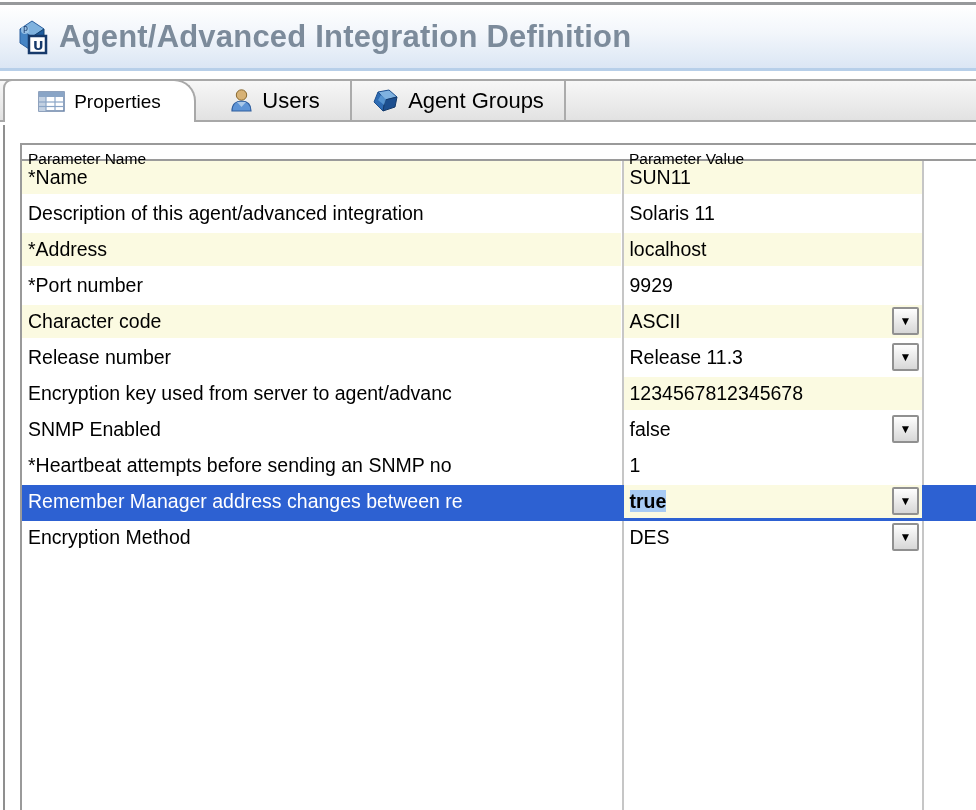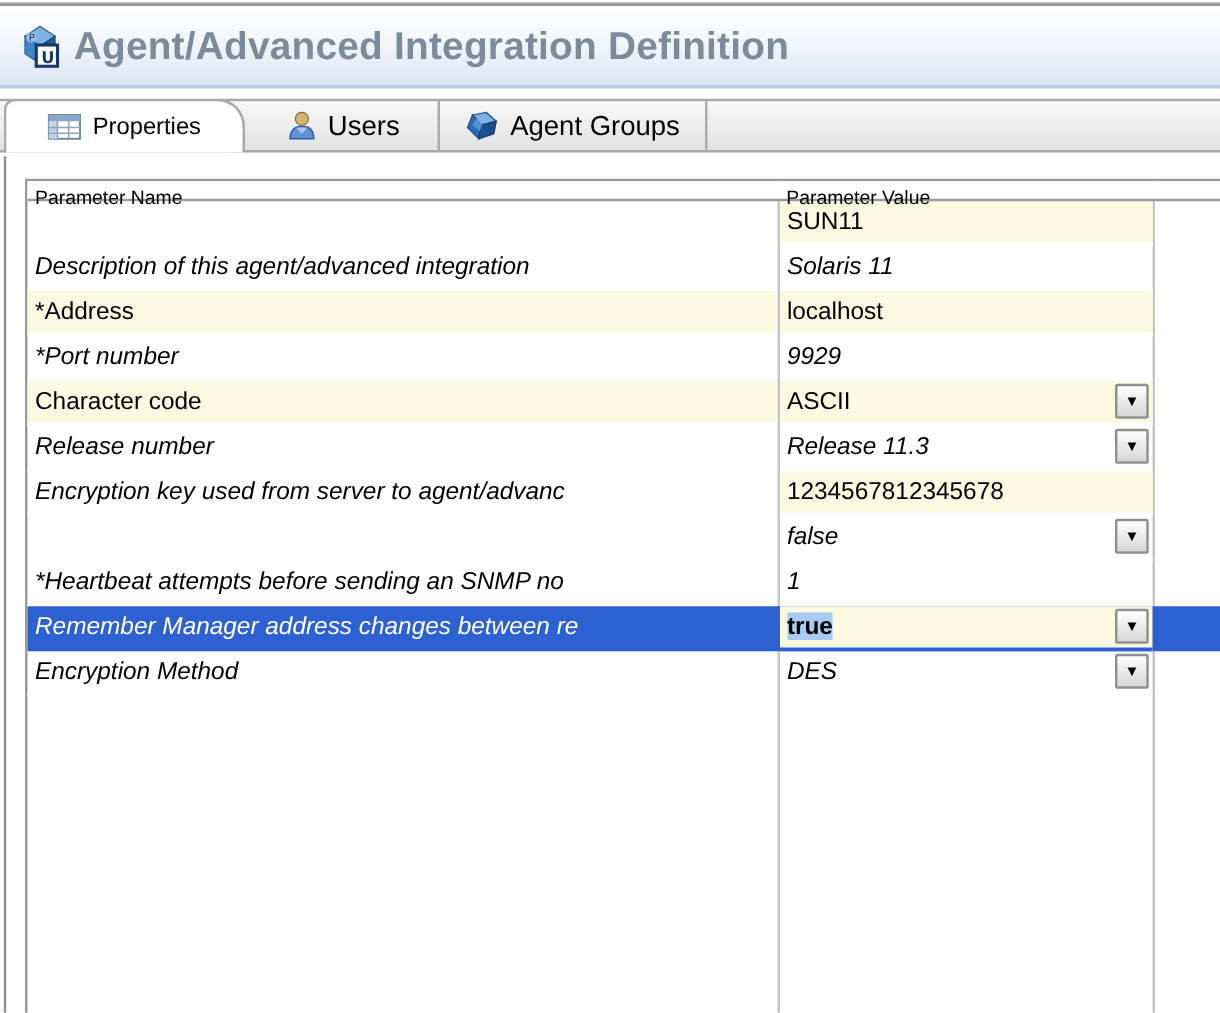--- a/index.html
+++ b/index.html
@@ -55,21 +55,21 @@
   .colsep.c1 { left:600px; }
   .colsep.c2 { left:900px; }
 
   .rows { position:relative; z-index:1; }
   .prow { position:relative; height:36px; font-size:19.5px; white-space:nowrap; }
   .cell { position:absolute; top:0; height:36px; line-height:33px; overflow:hidden;
           border-bottom:3px solid #fff; padding-left:6px; color:#000; }
   .cell.name  { left:0;     width:599px; }
   .cell.value { left:601.5px; width:298.5px; padding-right:34px; }
   .bg-yellow  { background:#fbfae1; }
-  .bg-white   { background:transparent;font-style:italic; }
+  .bg-white   { background:transparent; }
 
   .prow.selected { background:#2d61d2; z-index:2; }
   .prow.selected .cell.name { color:#fff; border-bottom-color:transparent; }
   .prow.selected .cell.value { border-bottom-color:#2d61d2; }
   .textsel { background:#a8cbf4;font-weight:bold; }
 
   .ddbtn { position:absolute; right:3px; top:2px; width:27px; height:28px;
            background:linear-gradient(to bottom,#fefefe,#d7d7d7);
            border:2px solid #909090; border-radius:2px;
            display:flex; align-items:center; justify-content:center;
@@ -145,20 +145,21 @@
   <div class="colsep c1"></div>
   <div class="colsep c2"></div>
 
   <div class="thead">
     <div class="th name">Parameter Name</div>
     <div class="th value">Parameter Value</div>
   </div>
 
   <div class="rows" id="rows">
       <div class="prow">
+        <div class="cell name bg-yellow">*Name</div>
         <div class="cell value bg-yellow"><span>SUN11</span></div>
       </div>
       <div class="prow">
         <div class="cell name bg-white">Description of this agent/advanced integration</div>
         <div class="cell value bg-white"><span>Solaris 11</span></div>
       </div>
       <div class="prow">
         <div class="cell value bg-yellow"><span>localhost</span></div>
         <div class="cell name bg-yellow">*Address</div>
       </div>
@@ -172,20 +173,21 @@
       </div>
       <div class="prow">
         <div class="cell name bg-white">Release number</div>
         <div class="cell value bg-white"><span>Release 11.3</span><div class="ddbtn">▼</div></div>
       </div>
       <div class="prow">
         <div class="cell name bg-white">Encryption key used from server to agent/advanc</div>
         <div class="cell value bg-yellow"><span>1234567812345678</span></div>
       </div>
       <div class="prow">
+        <div class="cell name bg-white">SNMP Enabled</div>
         <div class="cell value bg-white"><span>false</span><div class="ddbtn">▼</div></div>
       </div>
       <div class="prow">
         <div class="cell name bg-white">*Heartbeat attempts before sending an SNMP no</div>
         <div class="cell value bg-white"><span>1</span></div>
       </div>
       <div class="prow selected">
         <div class="cell name bg-white">Remember Manager address changes between re</div>
         <div class="cell value bg-yellow"><span class="textsel">true</span><div class="ddbtn">▼</div></div>
       </div>

